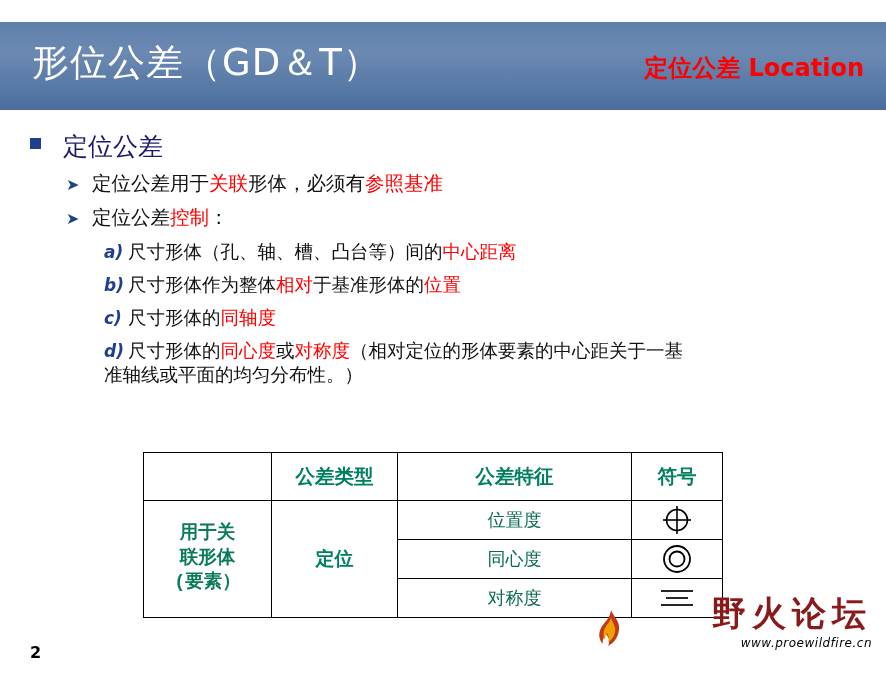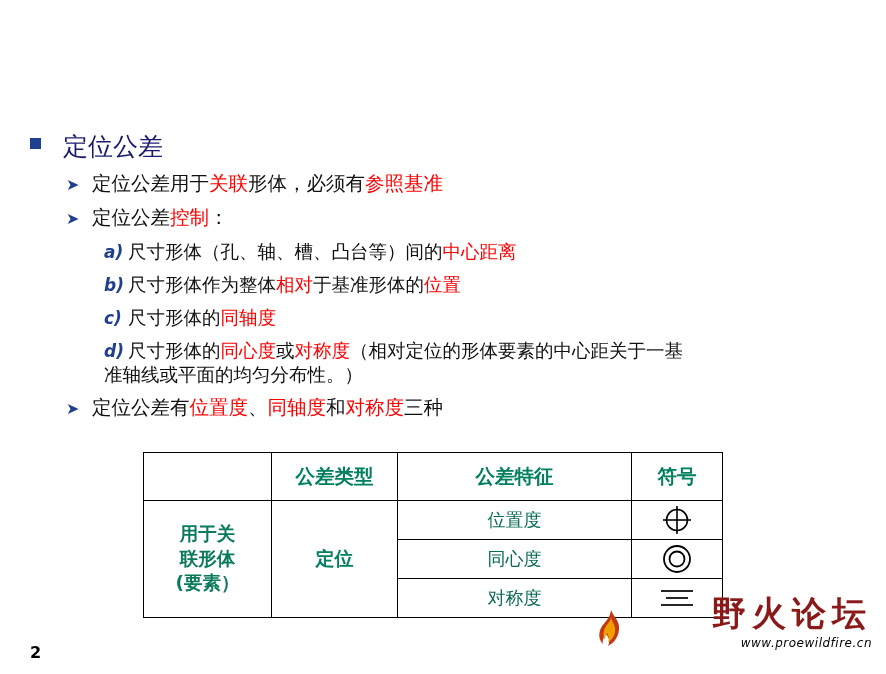--- a/index.html
+++ b/index.html
@@ -122,21 +122,21 @@
     height: 47px;
     font-size: 19.5px;
     margin-top: 28px;
   }
   .tol-table td.rowcell {
     height: 38px;
     font-size: 18px;
     font-weight: normal;
     color: #0a6b52;
   }
-  .c-first { width: 127px; }
+  .c-first { width: 127px; font-family: Liberation Mono, monospace; }
   .c-type  { width: 125px; }
   .c-feat  { width: 233px; }
   .c-sym   { width: 90px; }
   .vert-label {
     line-height: 1.35;
     font-size: 18.5px;
     color: #0a7a5c;
     font-weight: bold;
   }
   .sym-cell svg { display: block; margin: 0 auto; }
@@ -178,20 +178,24 @@
     bottom: 28px;
     width: 26px;
     height: 36px;
   }
 </style>
 </head>
 <body>
 
 <div class="slide">
 
+  <div class="header">
+    <div class="header-title">形位公差（GD＆T）</div>
+    <div class="header-right">定位公差 Location</div>
+  </div>
 
   <div class="content">
 
     <div class="lvl1">
       <span class="bullet-sq"></span><span>定位公差</span>
     </div>
 
     <div class="lvl2">
       <span class="bullet-arrow">➤</span><span>定位公差用于</span><span class="red">关联</span><span>形体，必须有</span><span class="red">参照基准</span>
     </div>
@@ -209,23 +213,20 @@
     </div>
 
     <div class="lvl3">
       <span class="marker">c)</span><span>尺寸形体的</span><span class="red">同轴度</span>
     </div>
 
     <div class="lvl3">
       <span class="marker">d)</span><span>尺寸形体的</span><span class="red">同心度</span><span>或</span><span class="red">对称度</span><span>（相对定位的形体要素的中心距关于一基</span><br><span>准轴线或平面的均匀分布性。）</span>
     </div>
 
-    <div class="lvl2">
-      <span class="bullet-arrow">➤</span><span>定位公差有</span><span class="red">位置度</span><span>、</span><span class="red">同轴度</span><span>和</span><span class="red">对称度</span><span>三种</span>
-    </div>
 
   </div>
 
   <table class="tol-table">
     <tbody>
         <tr>
       <td class="c-first hdr" rowspan="1"></td>
       <td class="c-type hdr">公差类型</td>
       <td class="c-feat hdr">公差特征</td>
       <td class="c-sym hdr">符号</td>

